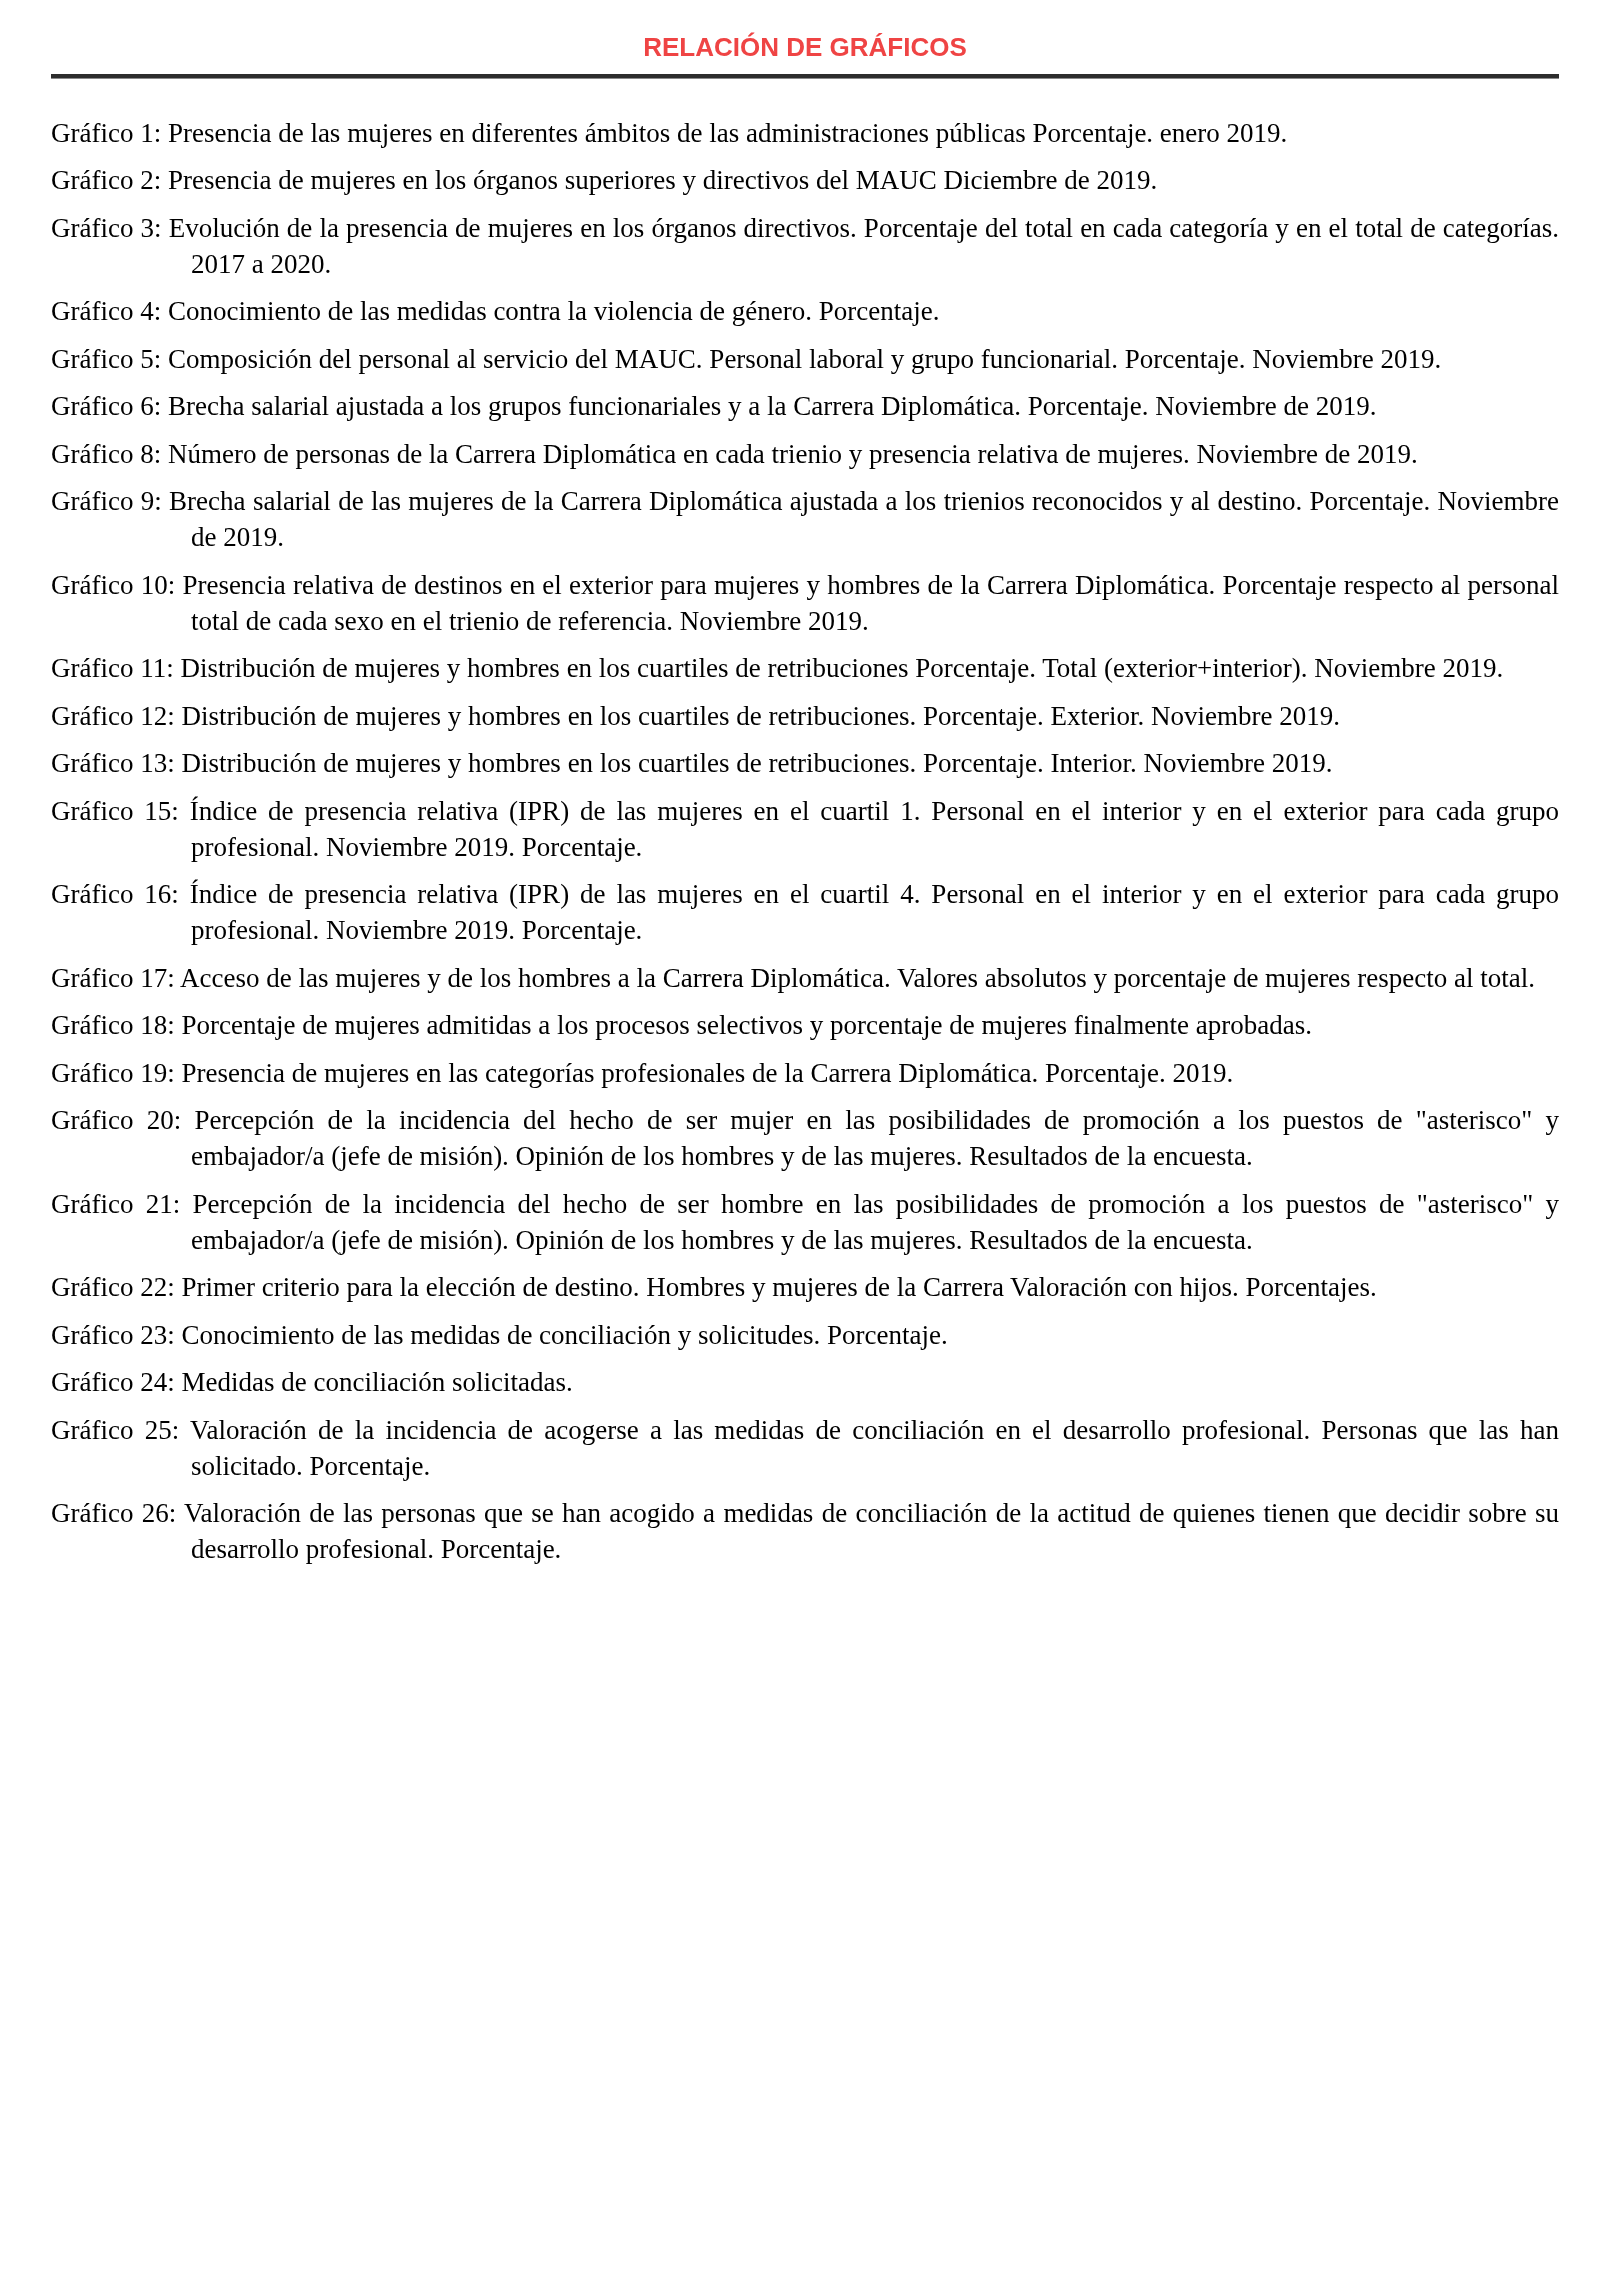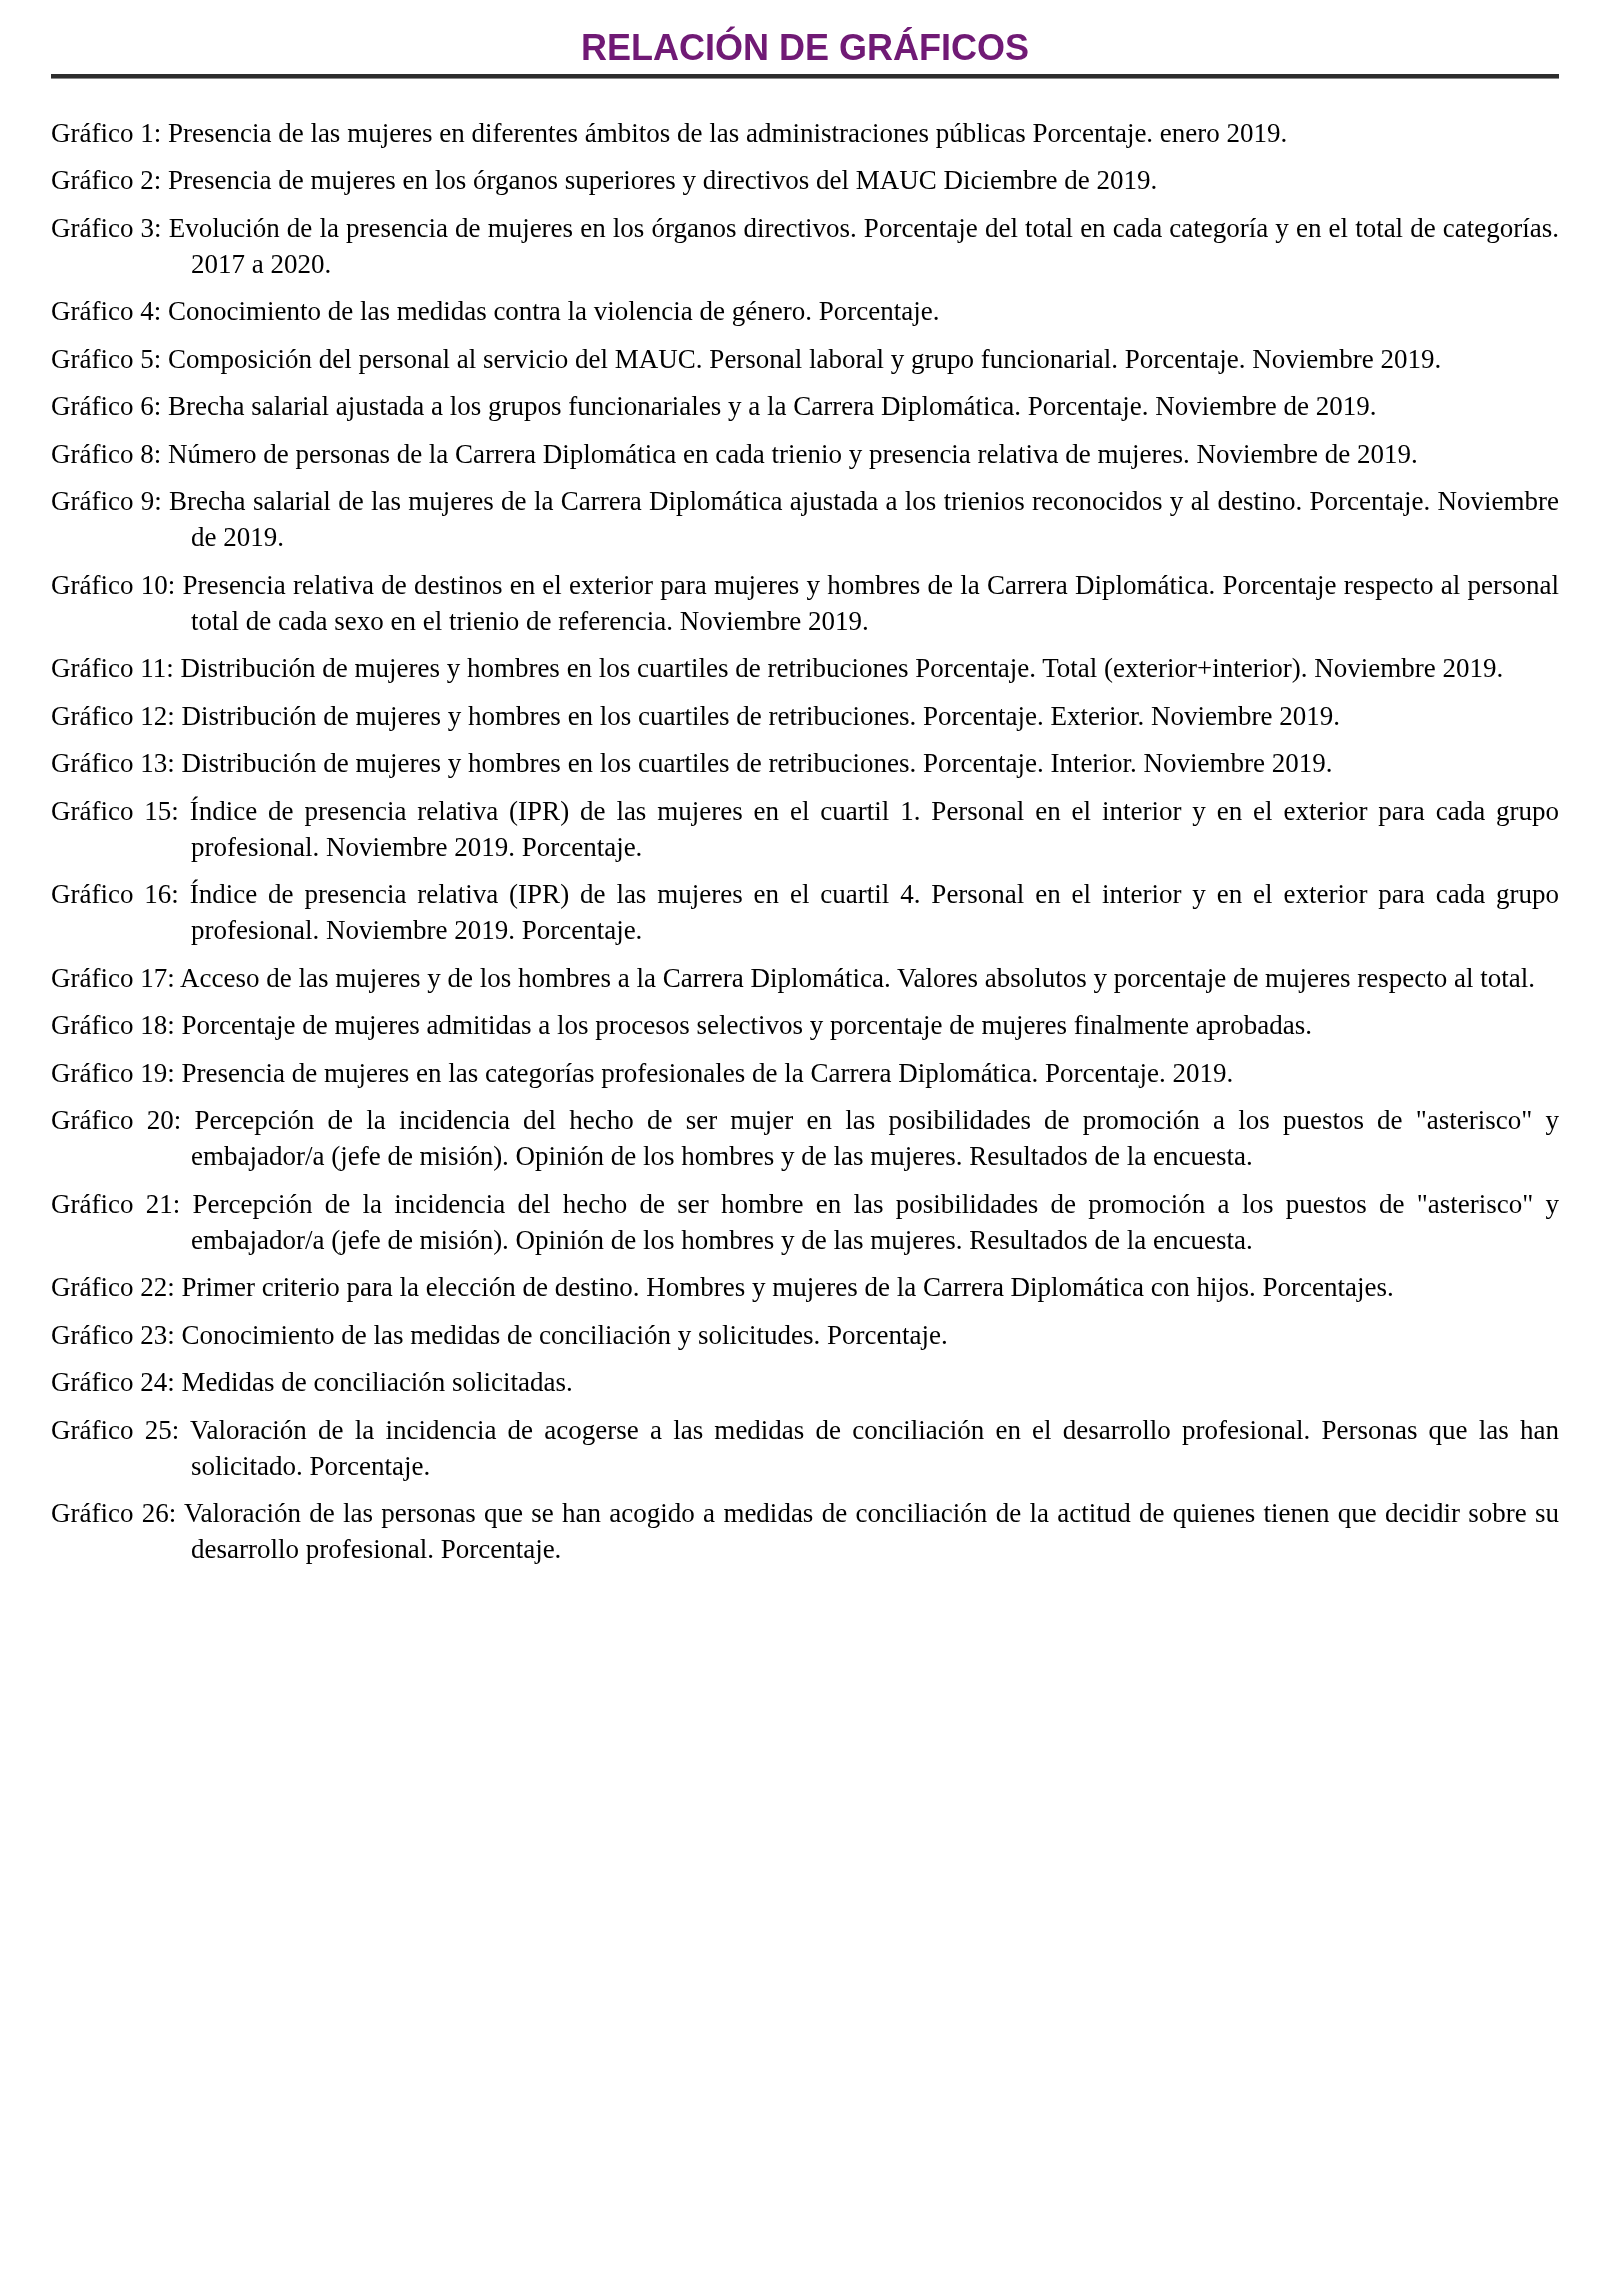--- a/index.html
+++ b/index.html
@@ -16,26 +16,26 @@
   }
   .page {
     box-sizing: border-box;
     width: 1618px;
     height: 2284px;
     padding: 28px 59px 0 51px;
     background: #ffffff;
   }
   .page-title {
     margin: 0 0 6.6px 0;
-    font-size: 36px;
+    font-size: 26px;
     line-height: 39px;
     font-weight: bold;
     text-align: center;
     letter-spacing: 0px;
-    color: #701a75;
+    color: #ef4444;
   }
   .title-divider {
     height: 4.1px;
     background: #2d2d2d;
     border-bottom: 0.8px solid #8a8a8a;
     margin: 0 0 36px 0;
   }
   .chart-list {
     margin: 0;
   }
@@ -92,21 +92,21 @@
   <p class="entry"><span>Gráfico 17:</span> <span>Acceso de las mujeres y de los hombres a la Carrera Diplomática. Valores absolutos y porcentaje de mujeres respecto al total.</span></p>
 
   <p class="entry"><span>Gráfico 18:</span> <span>Porcentaje de mujeres admitidas a los procesos selectivos y porcentaje de mujeres finalmente aprobadas.</span></p>
 
   <p class="entry"><span>Gráfico 19:</span> <span>Presencia de mujeres en las categorías profesionales de la Carrera Diplomática. Porcentaje. 2019.</span></p>
 
   <p class="entry"><span>Gráfico 20:</span> <span>Percepción de la incidencia del hecho de ser mujer en las posibilidades de promoción a los puestos de "asterisco" y embajador/a (jefe de misión). Opinión de los hombres y de las mujeres. Resultados de la encuesta.</span></p>
 
   <p class="entry"><span>Gráfico 21:</span> <span>Percepción de la incidencia del hecho de ser hombre en las posibilidades de promoción a los puestos de "asterisco" y embajador/a (jefe de misión). Opinión de los hombres y de las mujeres. Resultados de la encuesta.</span></p>
 
-  <p class="entry"><span>Gráfico 22:</span> <span>Primer criterio para la elección de destino. Hombres y mujeres de la Carrera Diplomática con hijos. Porcentajes.</span></p>
+  <p class="entry"><span>Gráfico 22:</span> <span>Primer criterio para la elección de destino. Hombres y mujeres de la Carrera Valoración con hijos. Porcentajes.</span></p>
 
   <p class="entry"><span>Gráfico 23:</span> <span>Conocimiento de las medidas de conciliación y solicitudes. Porcentaje.</span></p>
 
   <p class="entry"><span>Gráfico 24:</span> <span>Medidas de conciliación solicitadas.</span></p>
 
   <p class="entry"><span>Gráfico 25:</span> <span>Valoración de la incidencia de acogerse a las medidas de conciliación en el desarrollo profesional. Personas que las han solicitado. Porcentaje.</span></p>
 
   <p class="entry"><span>Gráfico 26:</span> <span>Valoración de las personas que se han acogido a medidas de conciliación de la actitud de quienes tienen que decidir sobre su desarrollo profesional. Porcentaje.</span></p>
 </main>
 </div>

